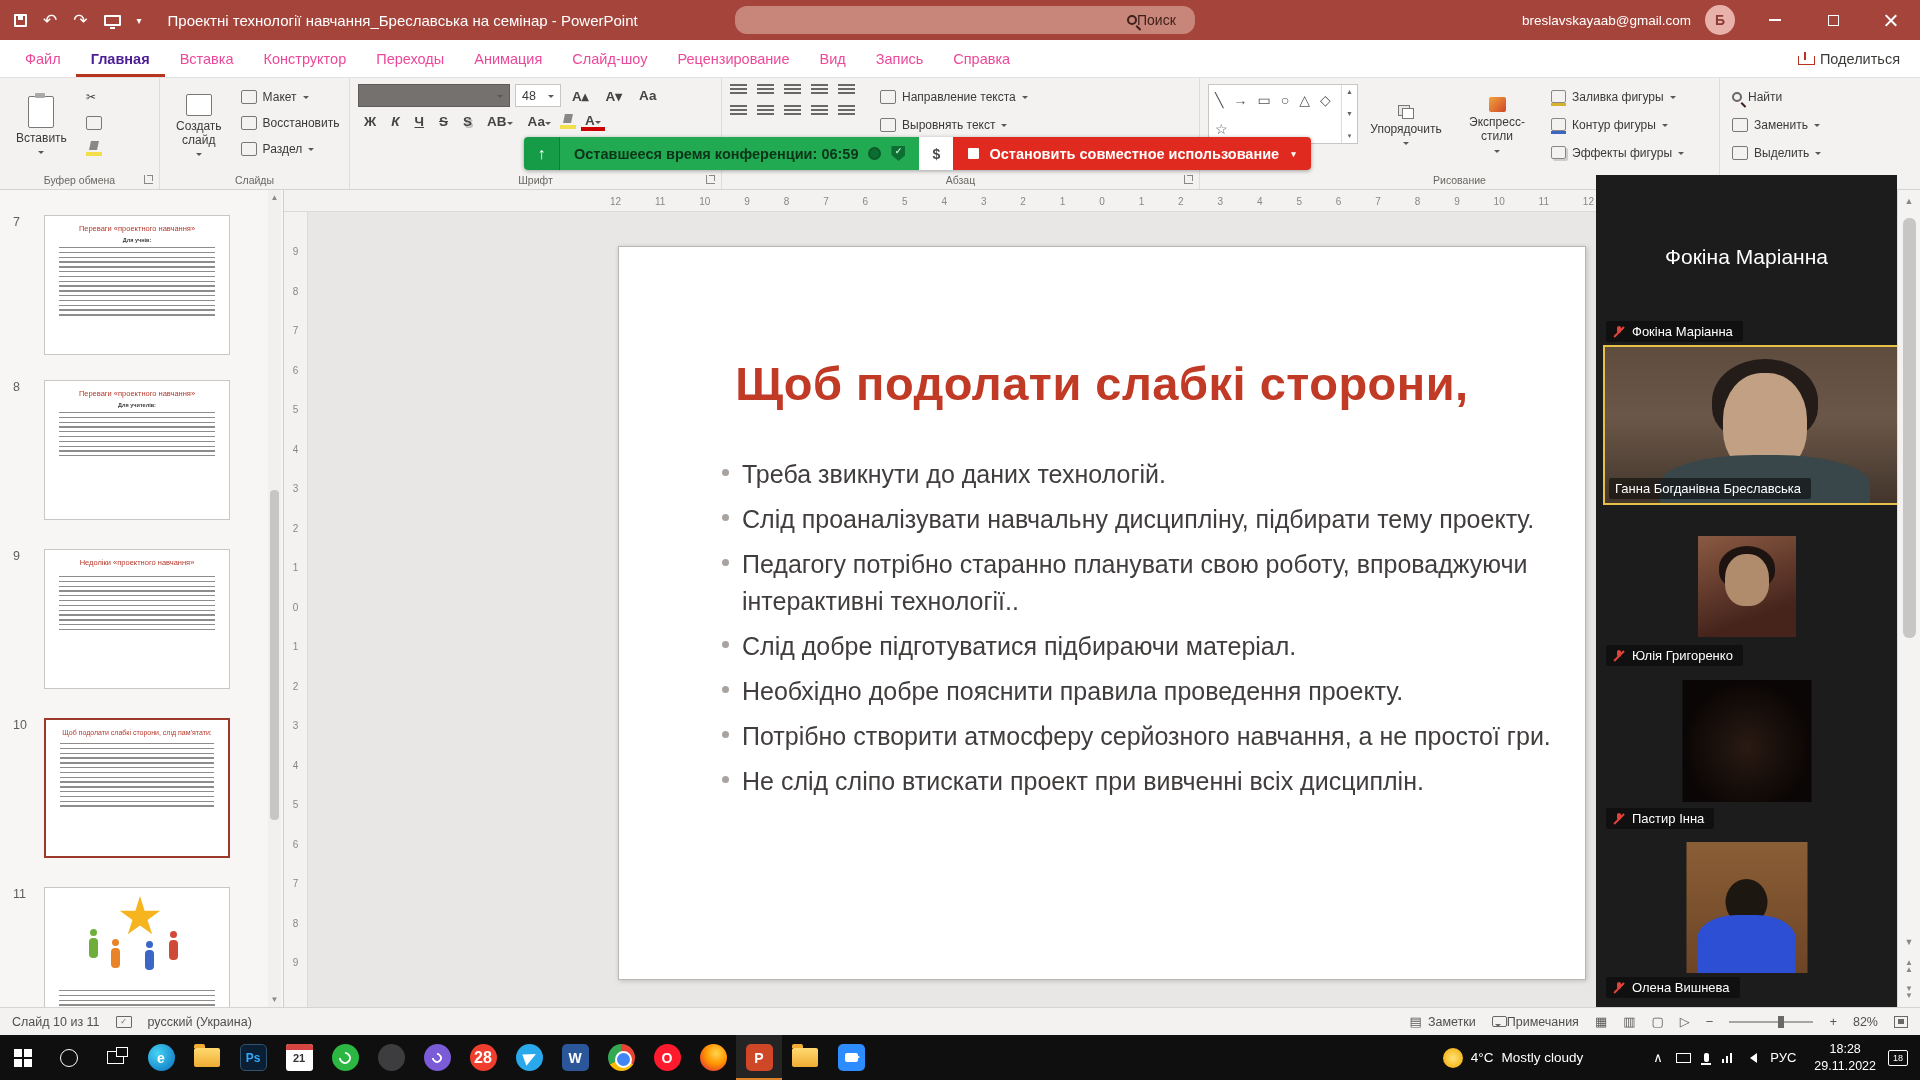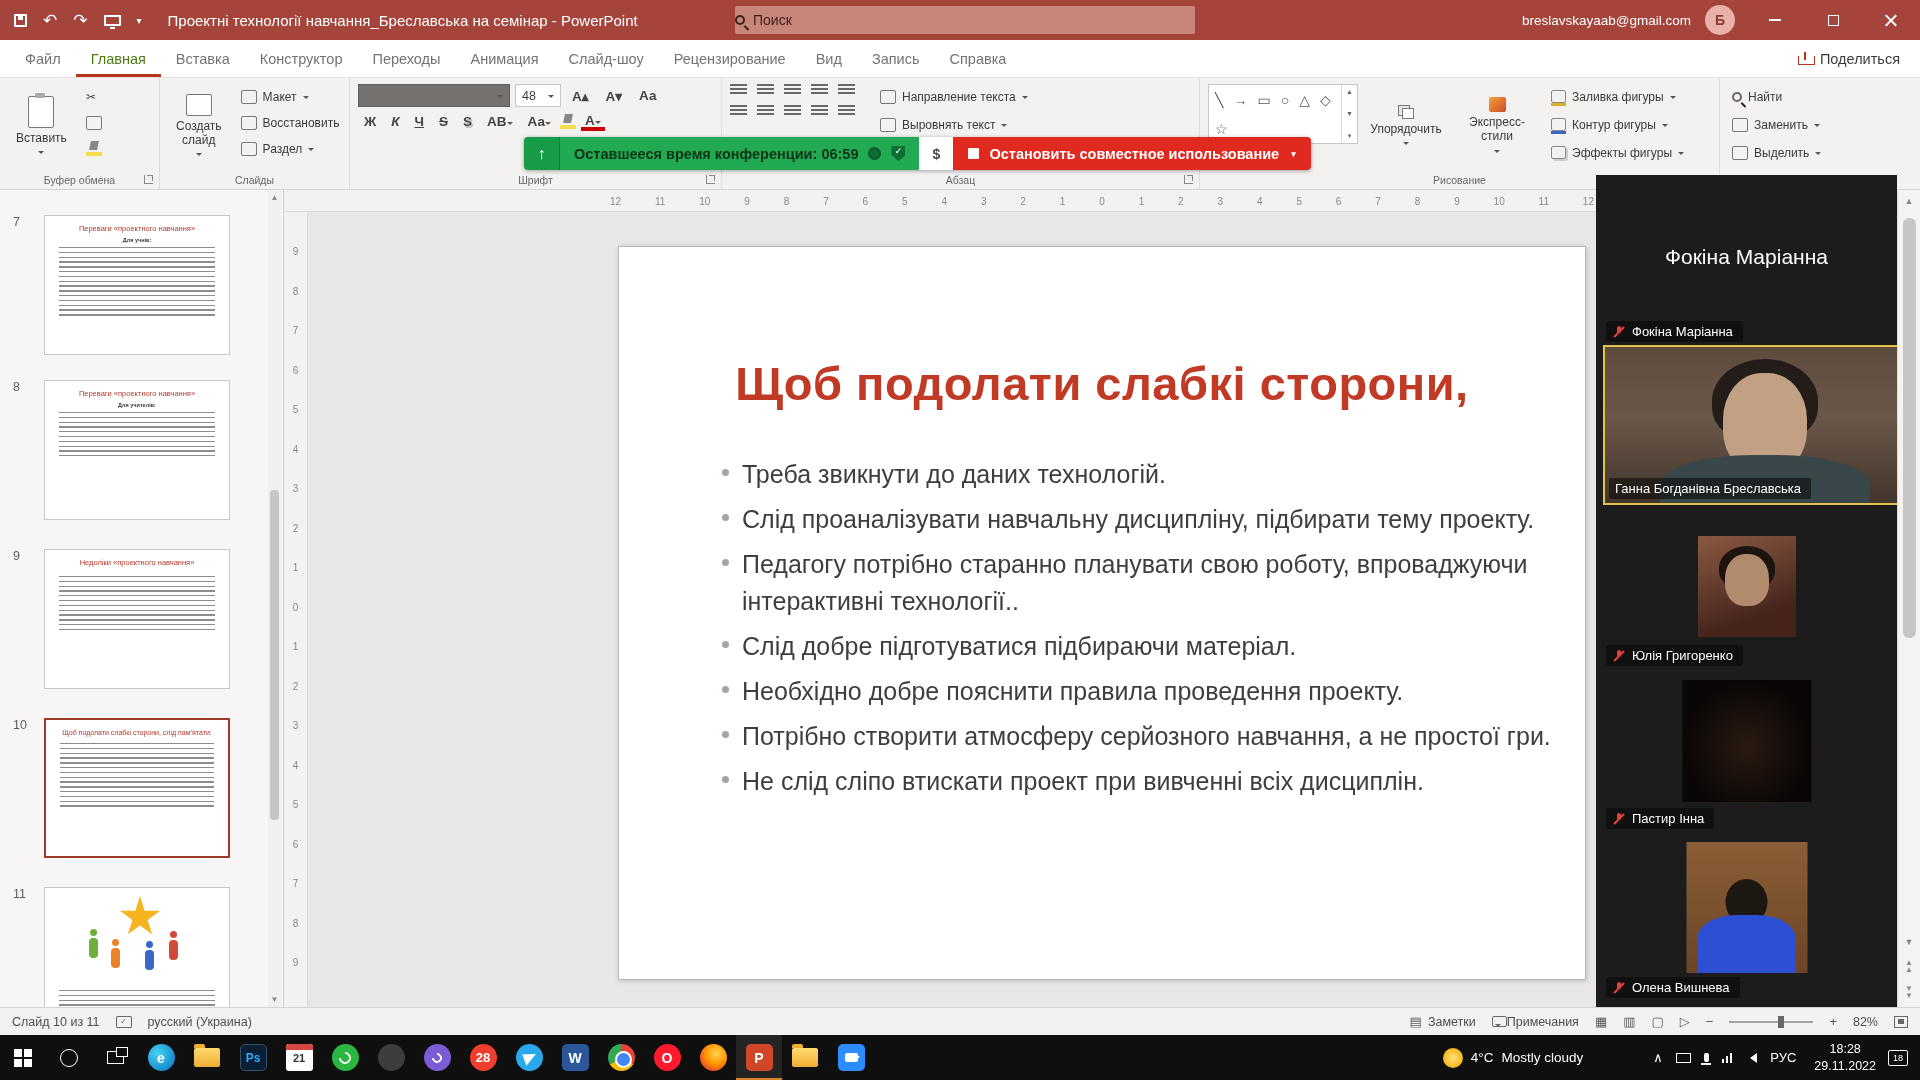--- a/index.html
+++ b/index.html
@@ -9,40 +9,40 @@
 
 #titlebar{position:absolute;top:0;left:0;right:0;height:40px;background:#a5443b;display:flex;align-items:center;color:#fff;z-index:70}
 .qat{display:flex;align-items:center;gap:16px;padding:0 14px;font-size:16px}
 .icon-save{width:13px;height:13px;border:2px solid #fff;border-radius:1px;position:relative}
 .icon-save::after{content:"";position:absolute;left:2px;top:0;width:5px;height:4px;background:#fff}
 .arrowg{font-size:17px;line-height:1}
 .icon-monitor{width:17px;height:11px;border:2px solid #fff;border-radius:1px;position:relative}
 .icon-monitor::after{content:"";position:absolute;left:4px;bottom:-5px;width:5px;height:2px;background:#fff}
 .small-caret{font-size:10px}
 #doc-title{font-size:15px;margin-left:12px;white-space:nowrap}
-#tb-search{position:absolute;left:735px;top:6px;width:460px;height:28px;background:#c8867b;border-radius:2px;display:flex;align-items:center;justify-content:flex-start;gap:8px;color:#40201b}
+#tb-search{position:absolute;left:735px;top:6px;width:460px;height:28px;background:#c8867b;border-radius:12px;display:flex;align-items:center;justify-content:flex-end;gap:0;color:#40201b}
 #tb-search input{background:transparent;border:none;outline:none;font-size:14px;color:#40201b;width:58px}
 #tb-search input::placeholder{color:#40201b;opacity:1}
 .icon-mag{width:10px;height:10px;border:2px solid #40201b;border-radius:50%;position:relative;flex:0 0 10px}
 .icon-mag::after{content:"";position:absolute;left:8px;top:8px;width:6px;height:2px;background:#40201b;transform:rotate(45deg);transform-origin:0 0}
 #tb-account{position:absolute;right:185px;top:0;height:40px;display:flex;align-items:center;gap:14px;font-size:13.5px}
 #tb-avatar{width:30px;height:30px;border-radius:50%;background:#e8b2ab;color:#8c3a33;display:flex;align-items:center;justify-content:center;font-size:14px;font-weight:bold}
 #win-controls{position:absolute;right:0;top:0;height:40px;display:flex}
 .winbtn{width:58px;height:40px;display:flex;align-items:center;justify-content:center}
 .icon-min{width:12px;height:2px;background:#fff}
 .icon-max{width:11px;height:11px;border:1.6px solid #fff}
 .icon-close{position:relative;width:14px;height:14px}
 .icon-close::before,.icon-close::after{content:"";position:absolute;left:6px;top:0;width:1.7px;height:15px;background:#fff}
 .icon-close::before{transform:rotate(45deg)}
 .icon-close::after{transform:rotate(-45deg)}
 
 
 #tabrow{position:absolute;top:40px;left:0;right:0;height:38px;background:#fff;display:flex;align-items:stretch;padding-left:10px;z-index:40;border-bottom:1px solid #e5e3e1}
-.tab{display:flex;align-items:center;padding:0 15px;font-size:14.5px;color:#737373;white-space:nowrap}
-.tab.active{font-weight:normal;color:#4d7c0f;box-shadow:inset 0 -3px 0 #b7341f}
+.tab{display:flex;align-items:center;padding:0 15px;font-size:14.5px;color:#ec4899;white-space:nowrap}
+.tab.active{font-weight:bold;color:#4c1d95;box-shadow:inset 0 -3px 0 #b7341f}
 #share-btn{margin-left:auto;display:flex;align-items:center;gap:7px;padding:0 20px;font-size:14.5px;color:#3b3a39;white-space:nowrap}
 .icon-share{width:15px;height:13px;position:relative}
 .icon-share::before{content:"";position:absolute;left:0;bottom:0;width:15px;height:8px;border:1.6px solid #b7341f;border-top:none}
 .icon-share::after{content:"";position:absolute;left:6.5px;top:0;width:1.8px;height:8px;background:#b7341f}
 
 
 #ribbon{position:absolute;top:78px;left:0;right:0;height:112px;background:#f3f2f1;display:flex;z-index:30;border-bottom:1px solid #d6d4d2}
 .rgroup{position:relative;border-right:1px solid #ddd;padding:6px 8px 22px;display:flex;gap:7px}
 .glabel{position:absolute;bottom:3px;left:0;right:0;text-align:center;font-size:10.5px;color:#696763;white-space:nowrap}
 .launcher{position:absolute;bottom:5px;right:6px;width:9px;height:9px;border-left:1.2px solid #8a8886;border-bottom:1.2px solid #8a8886}
@@ -170,21 +170,21 @@
 .folder{width:26px;height:19px;background:linear-gradient(#ffd970,#f0ad33);border-radius:2px;position:relative}
 .folder::before{content:"";position:absolute;left:0;top:-4px;width:11px;height:4px;background:#f0ad33;border-radius:2px 2px 0 0}
 .ps{background:#0a1f33;color:#31a8ff;font-size:12px;border:1px solid #31536f}
 .cal{background:#fff;color:#333;font-size:11px;position:relative;border-radius:3px}
 .cal::before{content:"";position:absolute;left:0;top:0;right:0;height:6px;background:#d64541;border-radius:3px 3px 0 0}
 .wa{background:#2bb741;color:#fff}
 .wa-ph{width:12px;height:12px;border:2.2px solid #fff;border-radius:50%;border-left-color:transparent;transform:rotate(45deg)}
 .dark{background:#3d3d40}
 .viber{background:#7b5cd6}
 .vb-ph{width:10px;height:10px;border:2px solid #fff;border-radius:50%;border-left-color:transparent;transform:rotate(45deg)}
-.badge28{background:#f03e2e;color:#fff;font-size:13px}
+.badge28{background:#f03e2e;color:#fff;font-size:16px}
 .tg{background:#29a9eb}
 .plane{width:0;height:0;border-left:13px solid #fff;border-top:4px solid transparent;border-bottom:8px solid transparent;transform:rotate(-20deg);margin-left:3px}
 .word{background:#2b579a;color:#fff}
 .chrome{background:conic-gradient(#ea4335 0 33%,#fbbc05 0 66%,#34a853 0 100%);position:relative}
 .chrome::after{content:"";position:absolute;left:7px;top:7px;width:13px;height:13px;background:#4285f4;border:2.5px solid #fff;border-radius:50%}
 .opera{background:#ff1b2d;color:#fff}
 .ff{background:radial-gradient(circle at 60% 35%,#ffd54c,#ff9500 45%,#e8432e 80%)}
 .ppt{background:#d04727;color:#fff}
 .zoomapp{background:#2d8cff}
 .zcam{width:13px;height:9px;background:#fff;border-radius:2px;position:relative}

